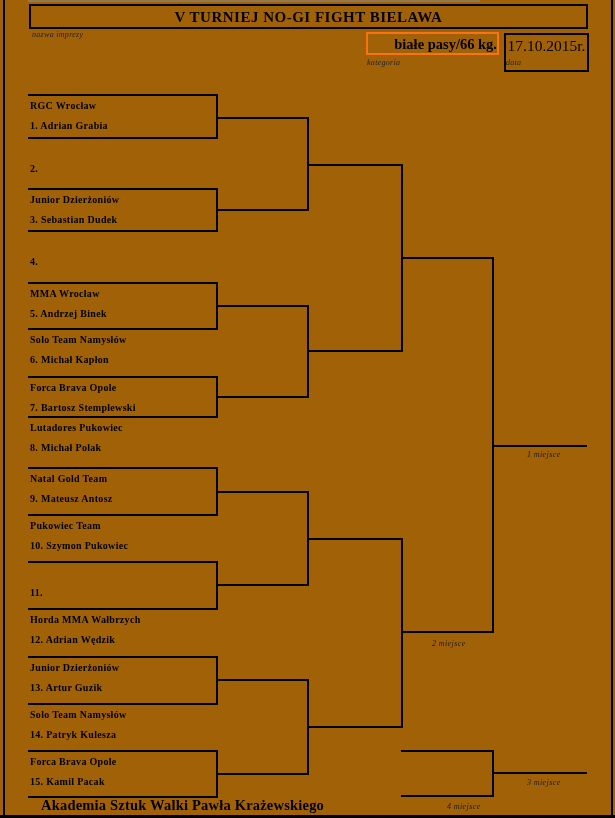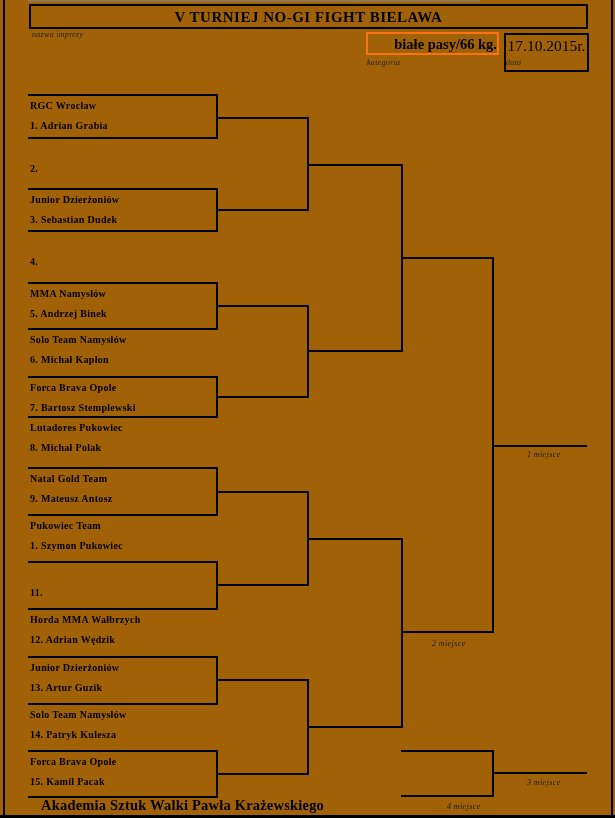--- a/index.html
+++ b/index.html
@@ -101,21 +101,21 @@
       <div class="club">Junior Dzierżoniów</div>
     </div>
   <div class="slot" style="top:230px">
       <div class="name">4.</div>
       <div class="line"></div>
       <div class="club"></div>
     </div>
   <div class="slot" style="top:282px">
       <div class="name">5. Andrzej Binek</div>
       <div class="line"></div>
-      <div class="club">MMA Namysłów</div>
+      <div class="club">MMA Wrocław</div>
     </div>
   <div class="slot" style="top:328px">
       <div class="name">6. Michał Kapłon</div>
       <div class="line"></div>
       <div class="club">Solo Team Namysłów</div>
     </div>
   <div class="slot" style="top:376px">
       <div class="name">7. Bartosz Stemplewski</div>
       <div class="line"></div>
       <div class="club">Forca Brava Opole</div>
@@ -124,21 +124,21 @@
       <div class="name">8. Michał Polak</div>
       <div class="line"></div>
       <div class="club">Lutadores Pukowiec</div>
     </div>
   <div class="slot" style="top:467px">
       <div class="name">9. Mateusz Antosz</div>
       <div class="line"></div>
       <div class="club">Natal Gold Team</div>
     </div>
   <div class="slot" style="top:514px">
-      <div class="name">1. Szymon Pukowiec</div>
+      <div class="name">10. Szymon Pukowiec</div>
       <div class="line"></div>
       <div class="club">Pukowiec Team</div>
     </div>
   <div class="slot" style="top:561px">
       <div class="name">11.</div>
       <div class="line"></div>
       <div class="club"></div>
     </div>
   <div class="slot" style="top:608px">
       <div class="name">12. Adrian Wędzik</div>

